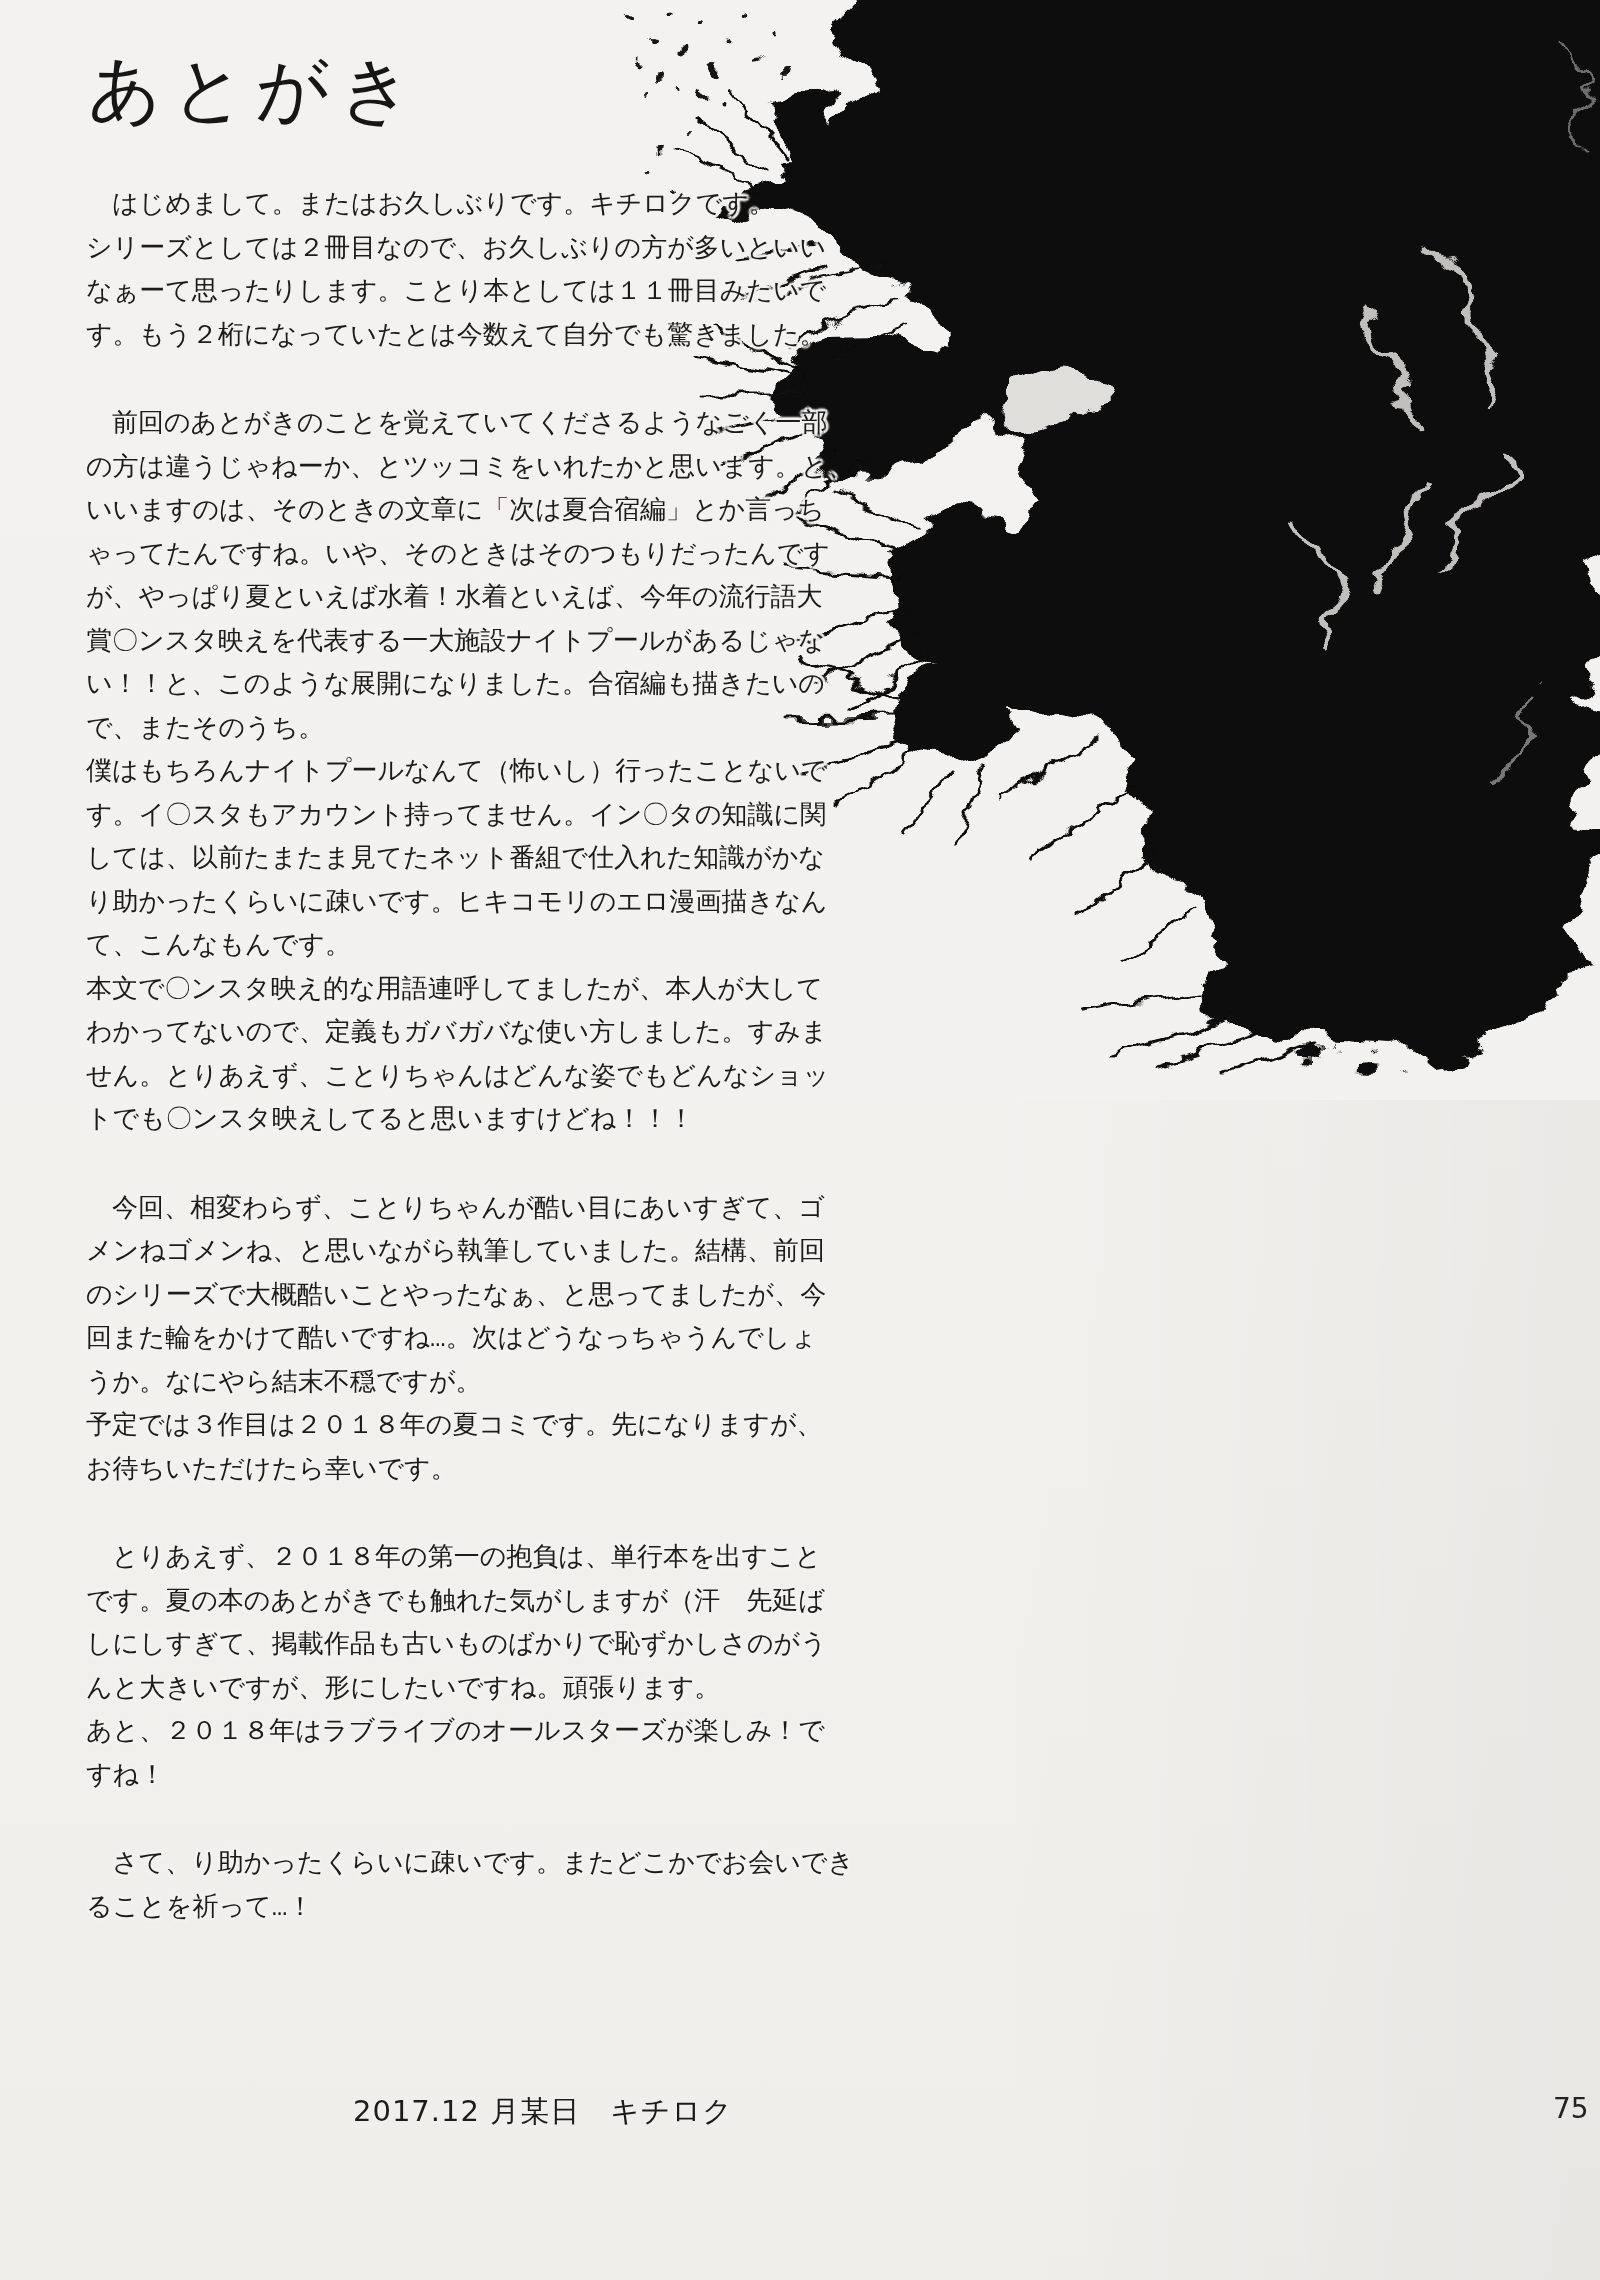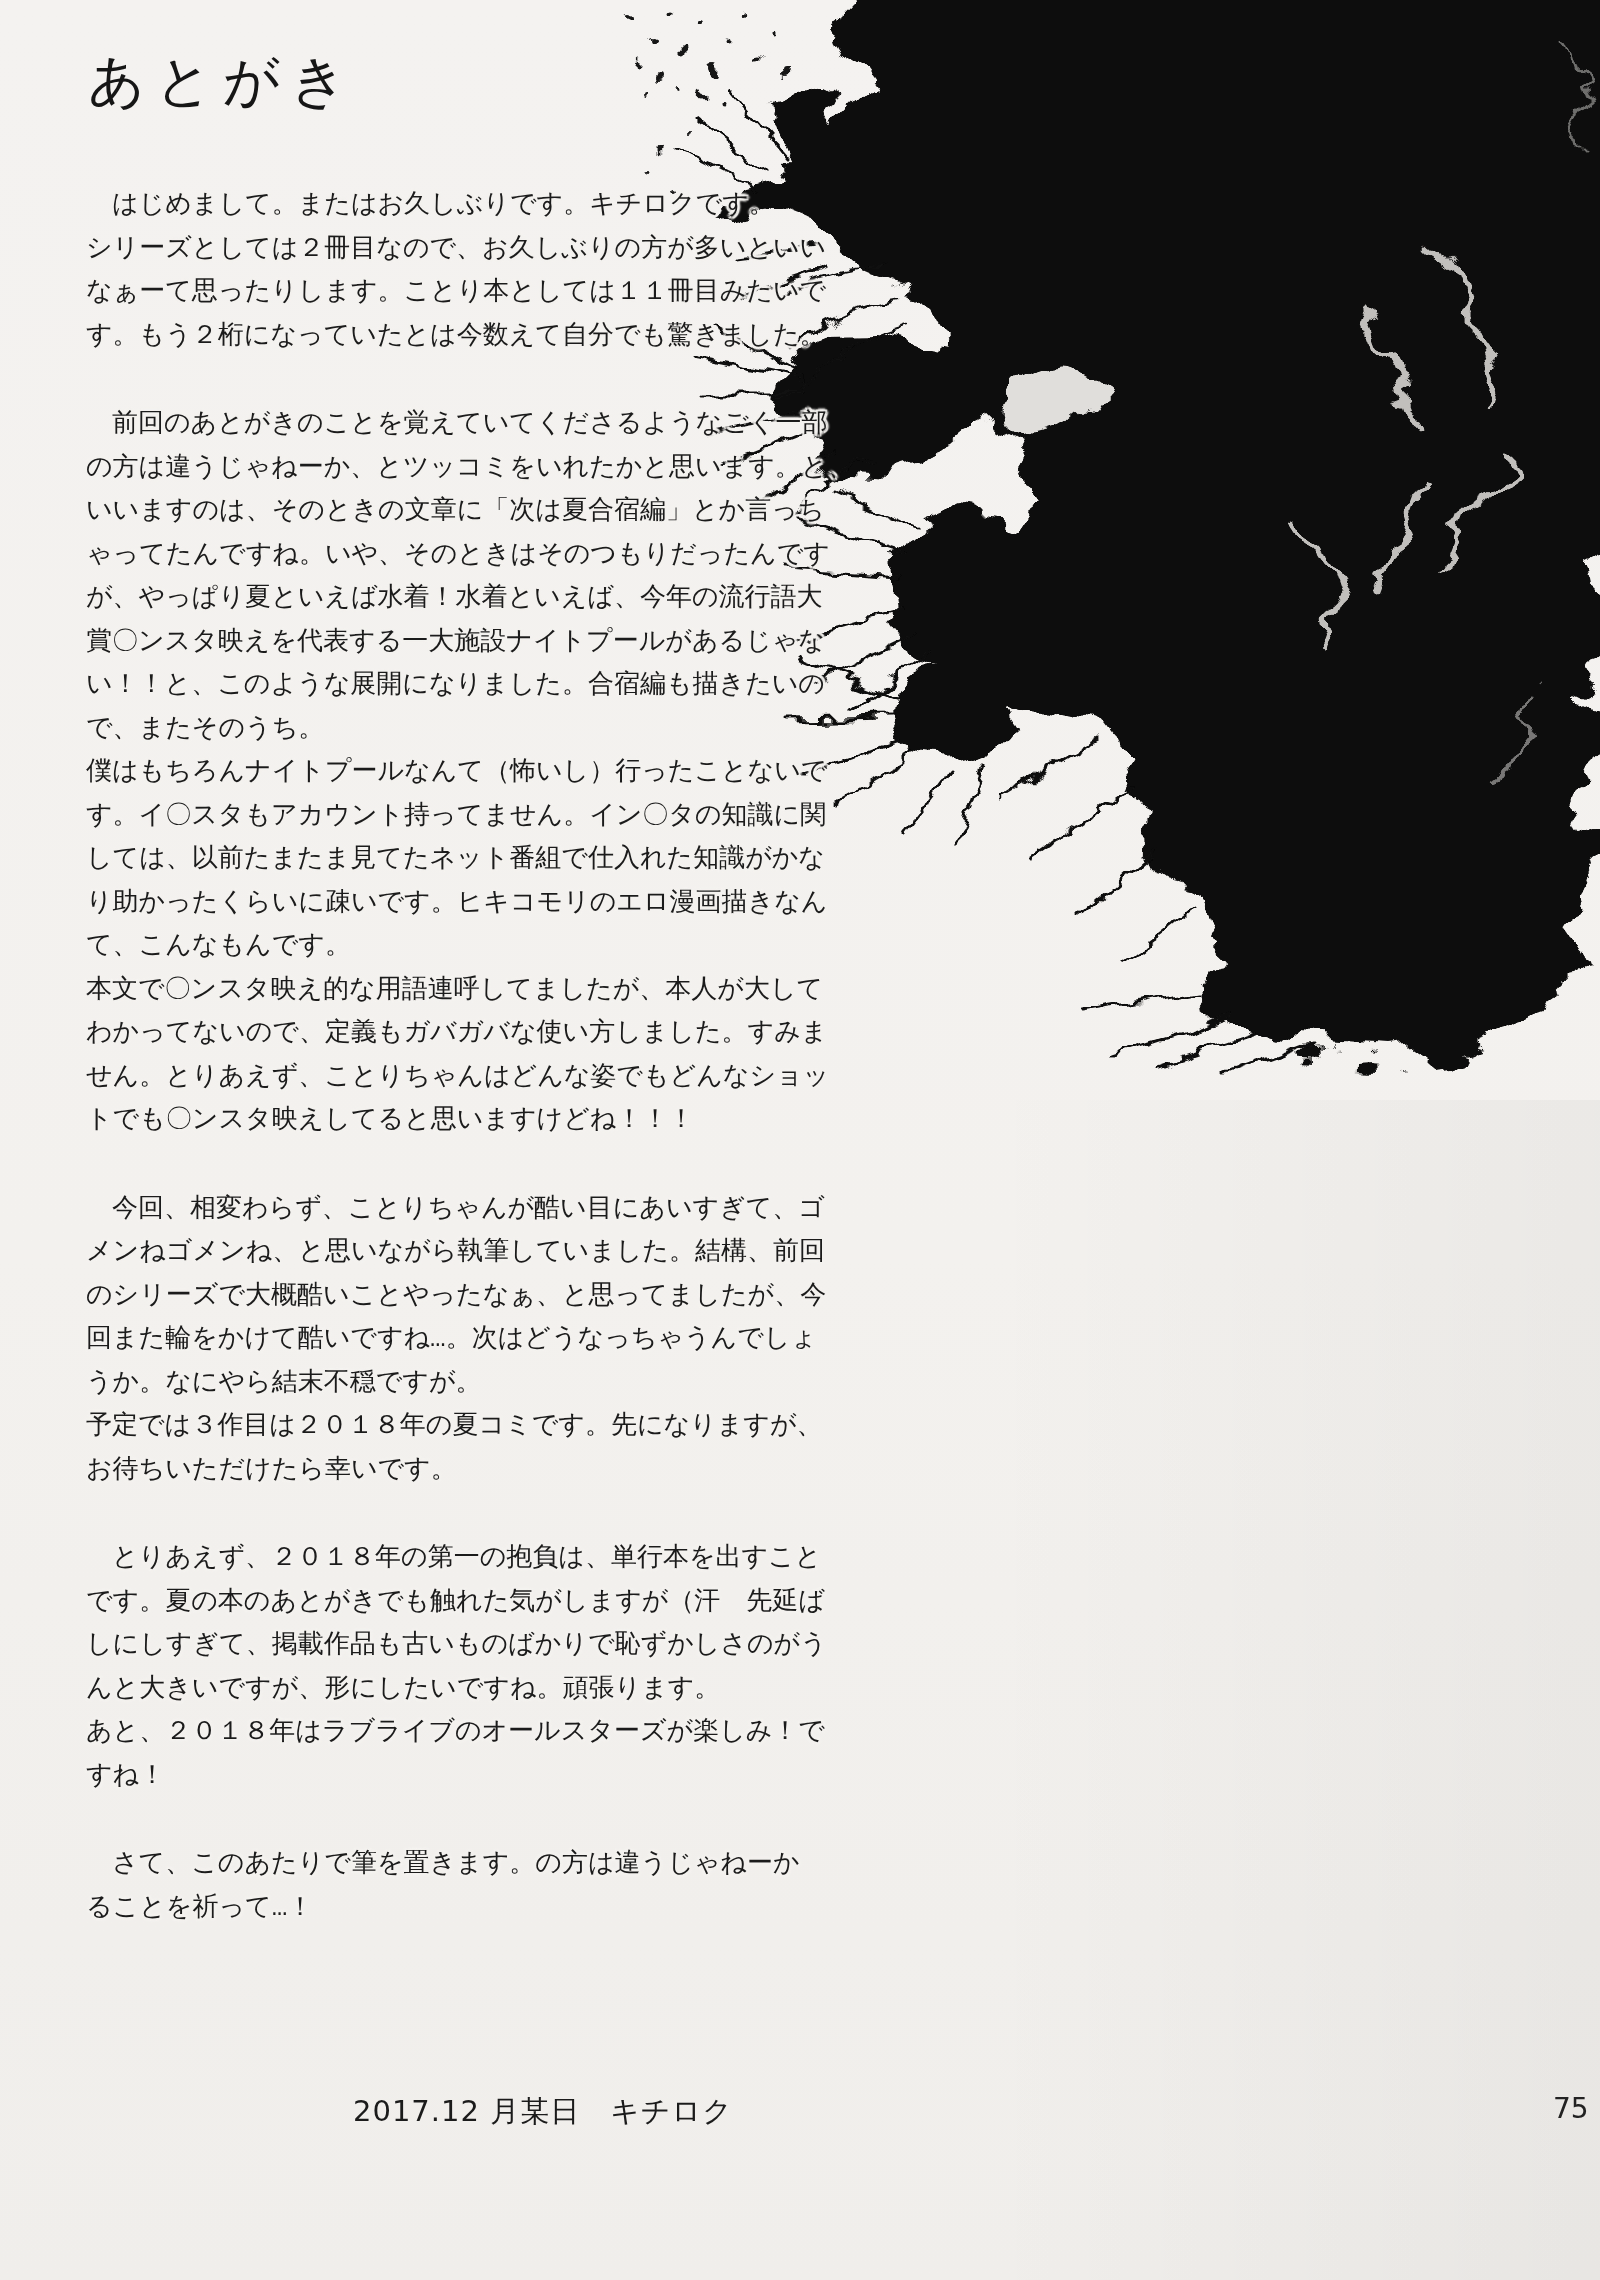--- a/index.html
+++ b/index.html
@@ -16,21 +16,21 @@
     background: linear-gradient(90deg, rgba(0,0,0,0) 0%, rgba(0,0,0,0.02) 55%, rgba(0,0,0,0.035) 100%);
     z-index: 0;
   }
   .ink-art {
     position: absolute; inset: 0; z-index: 1; pointer-events: none;
   }
   .page-title {
     position: absolute; left: 88px; top: 50px; z-index: 2;
     margin: 0;
     font-family: "DejaVu Serif", "Liberation Serif", serif;
-    font-size: 56px; font-weight: 500; color: #161616;
+    font-size: 72px; font-weight: 500; color: #161616;
     letter-spacing: 10px; line-height: 1.1;
   }
   .body-text {
     position: absolute; left: 86px; top: 184px; width: 860px; z-index: 2;
   }
   .body-text p {
     margin: 0 0 45px 0;
     font-size: 26px; line-height: 43.5px; letter-spacing: 0px;
     color: #1b1b1b;
     white-space: pre;
@@ -190,18 +190,18 @@
 回また輪をかけて酷いですね…。次はどうなっちゃうんでしょ
 うか。なにやら結末不穏ですが。
 予定では３作目は２０１８年の夏コミです。先になりますが、
 お待ちいただけたら幸いです。</p>
   <p>　とりあえず、２０１８年の第一の抱負は、単行本を出すこと
 です。夏の本のあとがきでも触れた気がしますが（汗　先延ば
 しにしすぎて、掲載作品も古いものばかりで恥ずかしさのがう
 んと大きいですが、形にしたいですね。頑張ります。
 あと、２０１８年はラブライブのオールスターズが楽しみ！で
 すね！</p>
-  <p>　さて、このあたりで筆を置きます。の方は違うじゃねーか
+  <p>　さて、り助かったくらいに疎いです。またどこかでお会いでき
 ることを祈って…！</p>
 </div>
 
 <div class="signature">2017.12 月某日　キチロク</div>
 <div class="page-number">75</div>
 
 </body></html>

